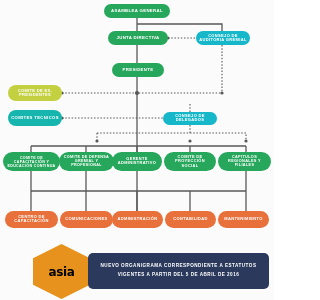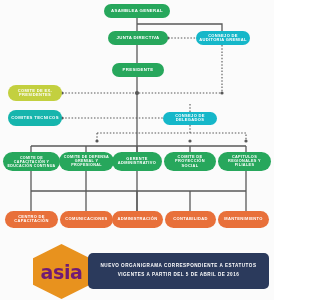--- a/index.html
+++ b/index.html
@@ -74,22 +74,22 @@
     top: 1px;
     width: 57px;
     height: 55px;
     background: #e8921e;
     clip-path: polygon(50% 0%, 100% 26%, 100% 74%, 50% 100%, 0% 74%, 0% 26%);
     display: flex;
     align-items: center;
     justify-content: center;
   }
   .hex-label {
-    color: #701a75;
-    font-size: 19px;
+    color: #000000;
+    font-size: 12px;
     font-weight: bold;
     letter-spacing: -0.4px;
     font-family: "DejaVu Sans", sans-serif;
   }
   .caption {
     position: absolute;
     left: 88px;
     top: 10px;
     width: 181px;
     height: 36px;

